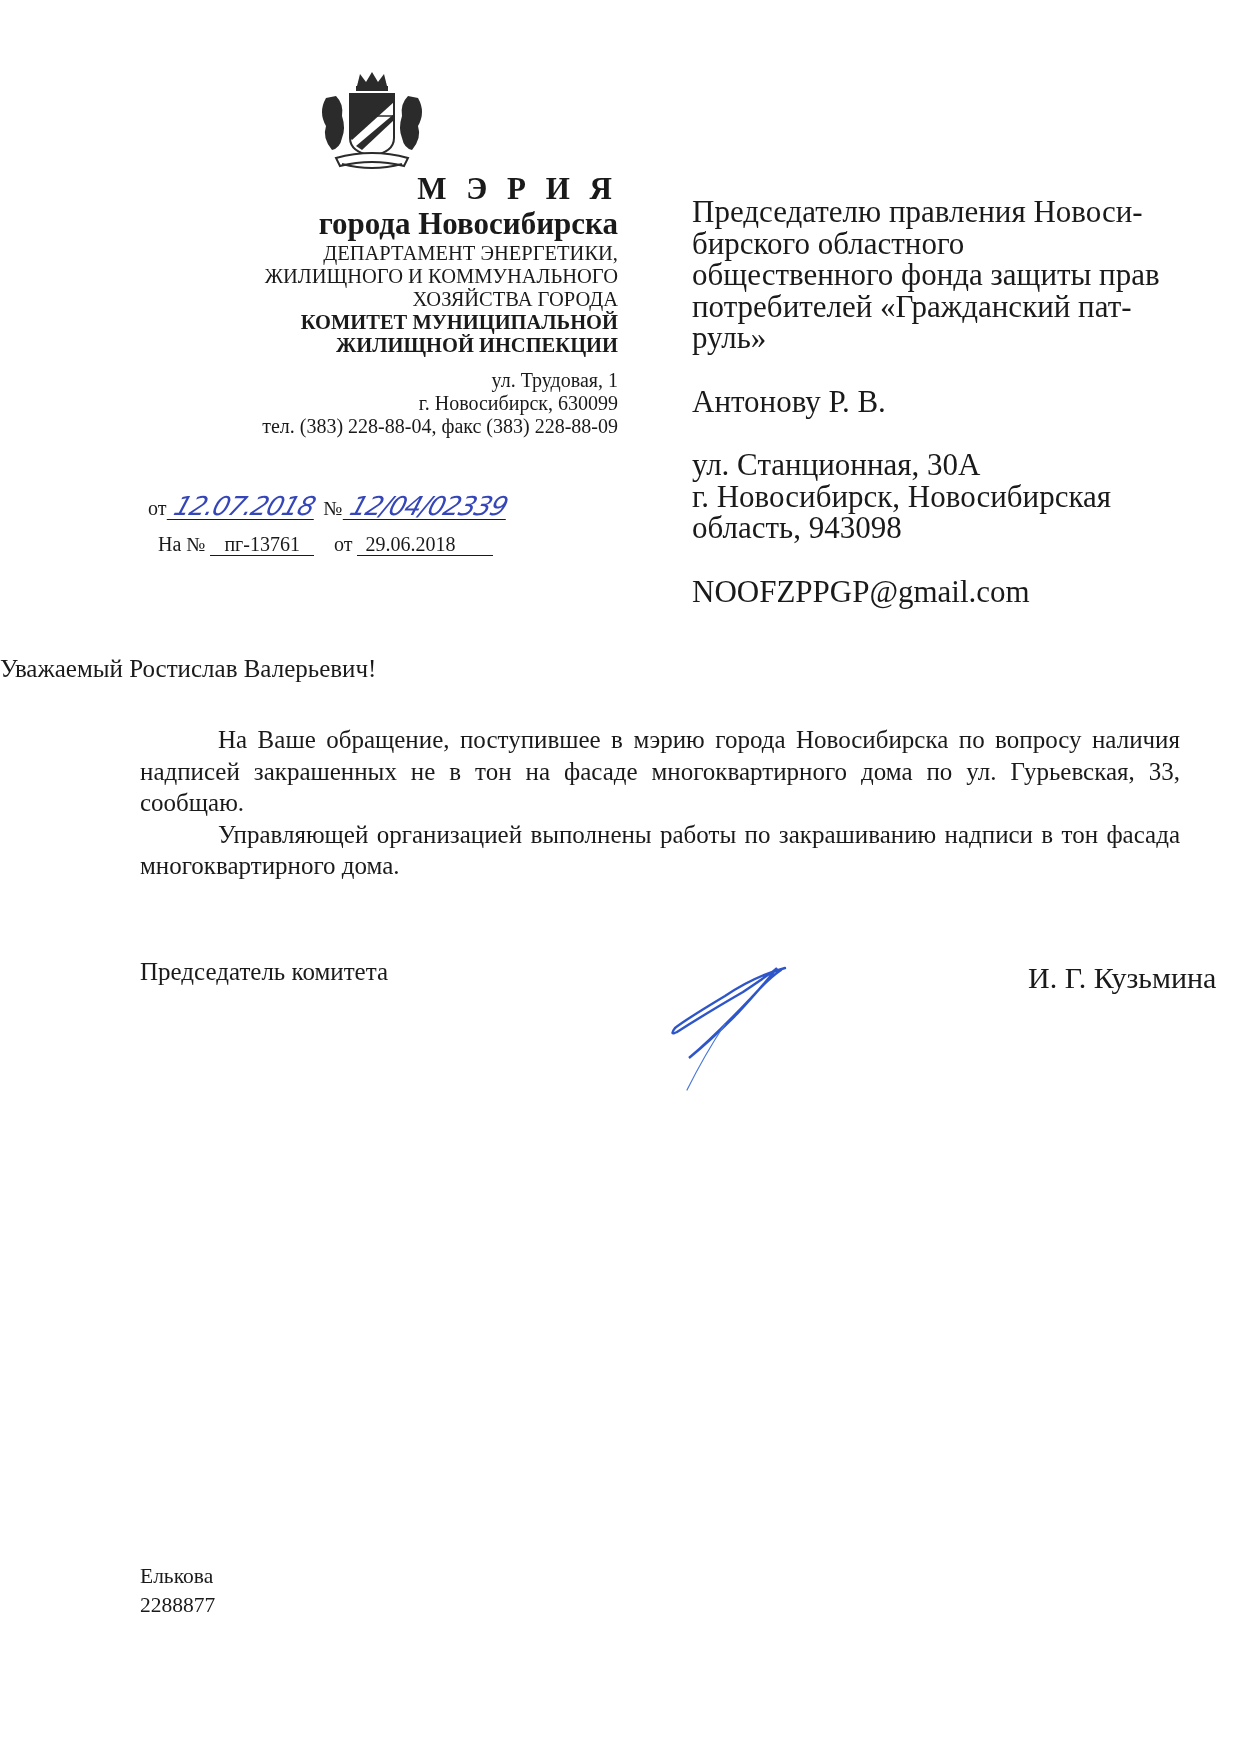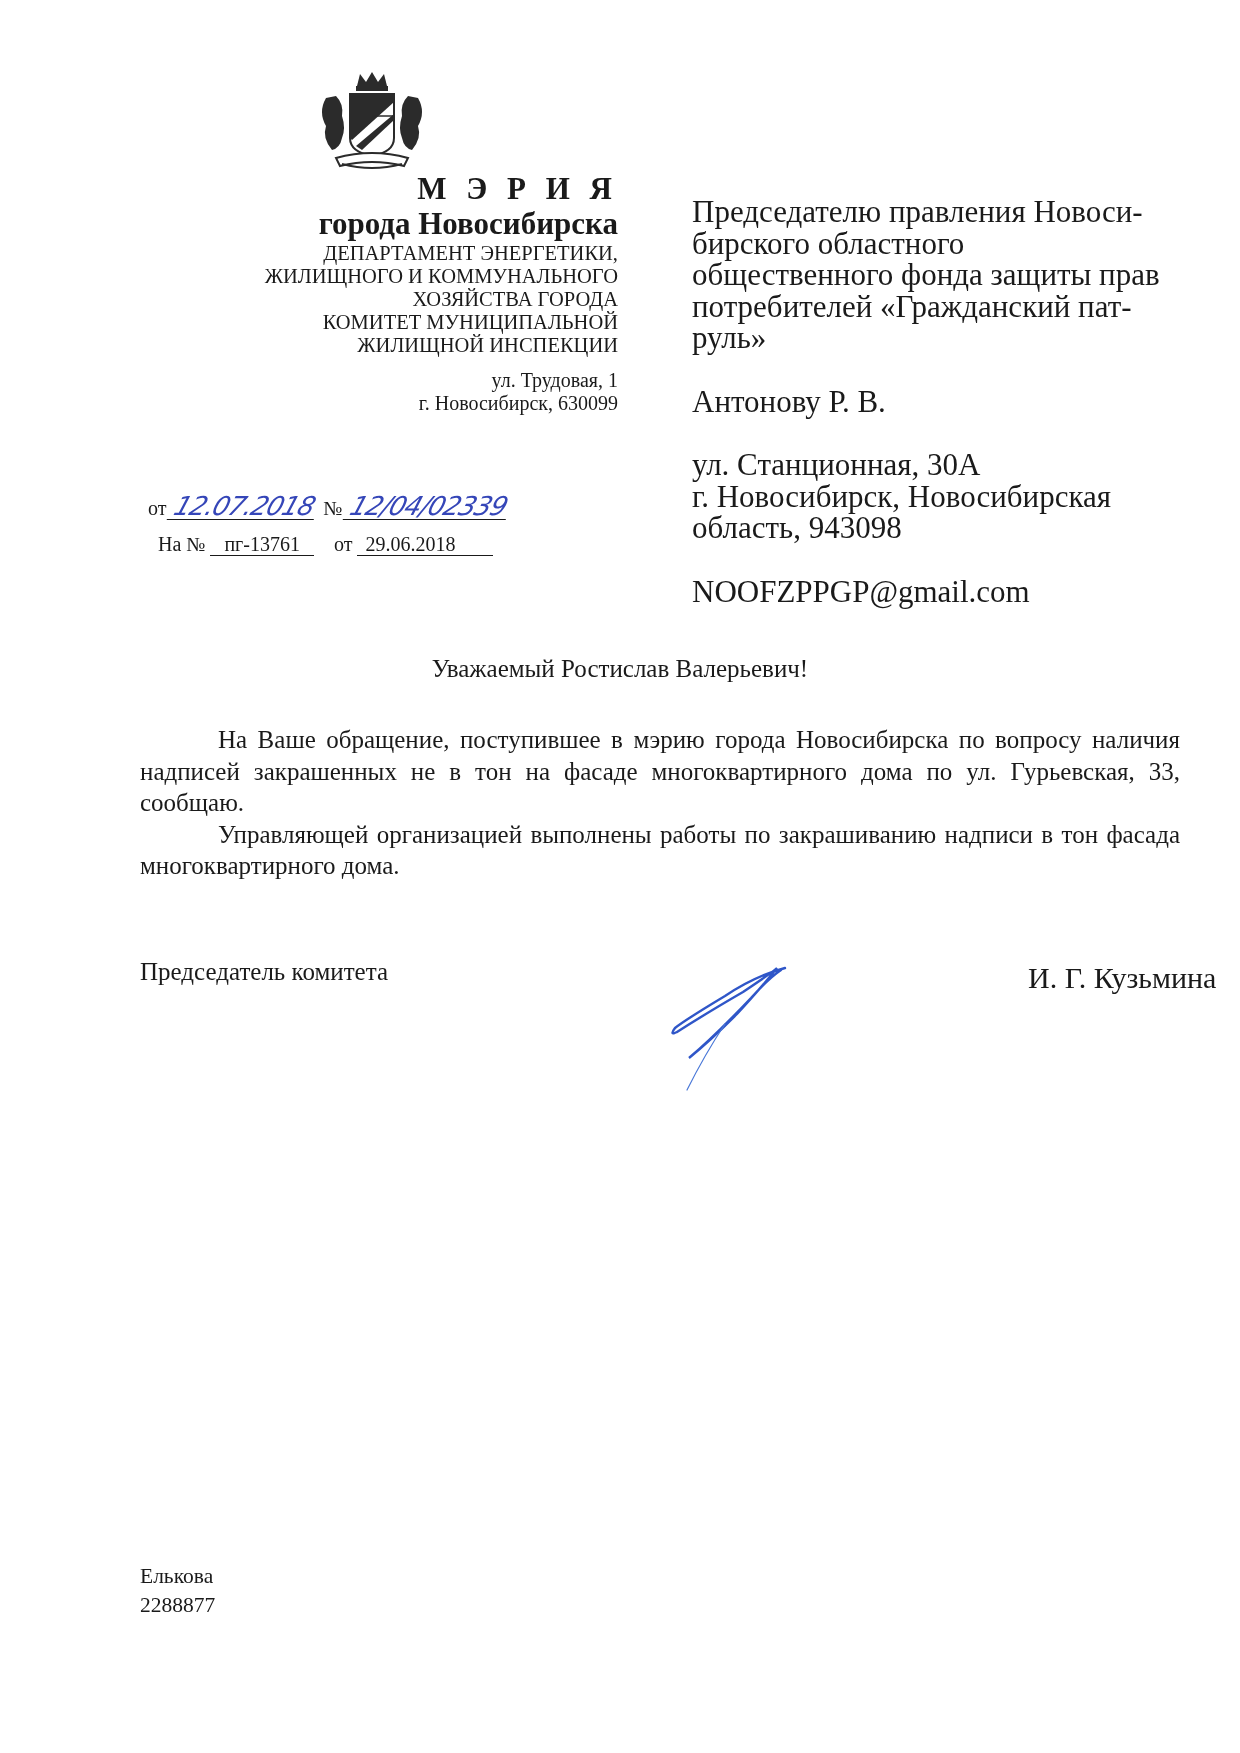--- a/index.html
+++ b/index.html
@@ -8,41 +8,41 @@
       font-family: "Liberation Serif", "DejaVu Serif", serif; color: #1a1a1a;
     }
     .abs { position: absolute; }
 
     
     .crest { left: 312px; top: 68px; width: 120px; height: 110px; }
     .letterhead { left: 128px; top: 172px; width: 490px; text-align: right; }
     .lh-mayor { font-size: 31px; font-weight: bold; letter-spacing: 6px; line-height: 34px; margin-top: 0; }
     .lh-city { font-size: 31px; font-weight: bold; line-height: 36px; }
     .lh-dept { font-size: 20.5px; line-height: 23px; }
-    .lh-committee { font-size: 20.5px; font-weight: normal; line-height: 23px; }
+    .lh-committee { font-size: 20.5px; font-weight: bold; line-height: 23px; }
     .lh-addr { font-size: 20px; line-height: 23px; margin-top: 12px; }
 
     .regline { left: 148px; font-size: 20px; white-space: nowrap; }
     .reg1 { top: 493px; }
     .reg2 { top: 533px; left: 158px; }
     .hand {
       display: inline-block; color: #3546b8; font-style: italic;
       font-family: "DejaVu Sans", sans-serif; font-size: 26px; letter-spacing: -1px;
       border-bottom: 1.5px solid #1a1a1a; line-height: 26px; padding: 0 4px;
       transform: skewX(-18deg);
     }
     .ul { display: inline-block; border-bottom: 1.5px solid #1a1a1a; line-height: 21px; }
 
     
     .addressee { left: 692px; top: 196px; width: 470px; font-size: 31px; line-height: 31.5px; }
     .addressee p { margin: 0; }
     .gap { height: 32px; }
 
     
-    .salutation { top: 655px; left: 0; width: 1240px; text-align: center; font-size: 25px; }
+    .salutation { top: 655px; left: 0; width: 1240px; text-align: left; font-size: 25px; }
     .body { left: 140px; top: 724px; width: 1040px; font-size: 25px; line-height: 31.5px; text-align: justify; }
     .body p { margin: 0; }
     .indent { text-indent: 78px; }
 
     .sign-title { left: 140px; top: 958px; font-size: 25px; }
     .sign-name { left: 1028px; top: 961px; font-size: 30px; }
     .signature { left: 665px; top: 958px; width: 150px; height: 140px; }
 
     .executor { left: 140px; top: 1562px; font-size: 21.5px; line-height: 29px; }
   </style>
@@ -73,20 +73,21 @@
   <div class="lh-mayor">М Э Р И Я</div>
   <div class="lh-city">города Новосибирска</div>
   <div class="lh-dept">ДЕПАРТАМЕНТ ЭНЕРГЕТИКИ,</div>
   <div class="lh-dept">ЖИЛИЩНОГО И КОММУНАЛЬНОГО</div>
   <div class="lh-dept">ХОЗЯЙСТВА ГОРОДА</div>
   <div class="lh-committee">КОМИТЕТ МУНИЦИПАЛЬНОЙ</div>
   <div class="lh-committee">ЖИЛИЩНОЙ ИНСПЕКЦИИ</div>
   <div class="lh-addr">
     <div>ул. Трудовая, 1</div>
     <div>г. Новосибирск, 630099</div>
+    <div>тел. (383) 228-88-04, факс (383) 228-88-09</div>
   </div>
 </div>
 
 <div class="abs regline reg1">
   <span>от</span>
   <span class="hand">12.07.2018</span>
   <span>№</span>
   <span class="hand">12/04/02339</span>
 </div>
 <div class="abs regline reg2">

